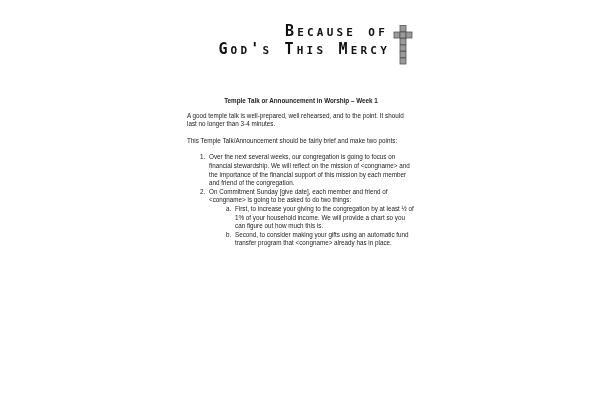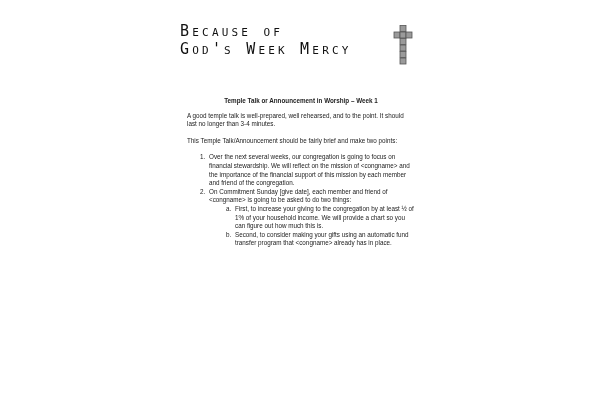--- a/index.html
+++ b/index.html
@@ -1,23 +1,23 @@
 <!DOCTYPE html>
 <html><head>
   <meta charset="utf-8">
   <style>
     html, body { margin: 0; padding: 0; }
     body {
       width: 600px; height: 400px; background: #ffffff; position: relative; overflow: hidden;
       font-family: "Liberation Sans", sans-serif; color: #1a1a1a;
     }
     .header {
-      position: absolute; left: 180px; top: 22px; width: 210px; 
+      position: absolute; left: 180px; top: 22px; width: 210px; text-align: right;
       font-family: "DejaVu Sans Mono", monospace; color: #111;
-      letter-spacing: 3.2px; line-height: 18px; font-weight: 400;
+      letter-spacing: 3.2px; line-height: 18px; font-weight: 700;
     }
     .header .line { display: block; font-size: 15px; font-variant: small-caps; }
     .header .line1 { padding-right: 2px; }
     .cross {
       position: absolute; left: 393px; top: 25px; width: 20px; height: 40px;
     }
     .doc {
       position: absolute; left: 187px; top: 97px; width: 228px;
       font-size: 6.3px; line-height: 8.6px; color: #222;
     }
@@ -25,21 +25,21 @@
     .doc p { margin: 0 0 8px 0; }
     .doc ol { margin: 0; padding-left: 20px; }
     .doc ol li { margin: 0; padding-left: 2px; }
     .doc ol.alpha { list-style-type: lower-alpha; padding-left: 24px; }
   </style>
 </head>
 <body>
 
 <div class="header">
   <span class="line line1">Because of</span>
-  <span class="line line2">God's Week Mercy</span>
+  <span class="line line2">God's This Mercy</span>
 </div>
 
 <svg class="cross" viewBox="0 0 20 40" xmlns="http://www.w3.org/2000/svg">
   <g fill="#9a9a9a" stroke="#555" stroke-width="0.8">
     <rect x="7" y="0.5" width="6" height="6"></rect>
     <rect x="1" y="7" width="6" height="6"></rect>
     <rect x="7" y="7" width="6" height="6"></rect>
     <rect x="13" y="7" width="6" height="6"></rect>
     <rect x="7" y="13.5" width="6" height="6"></rect>
     <rect x="7" y="20" width="6" height="6"></rect>

